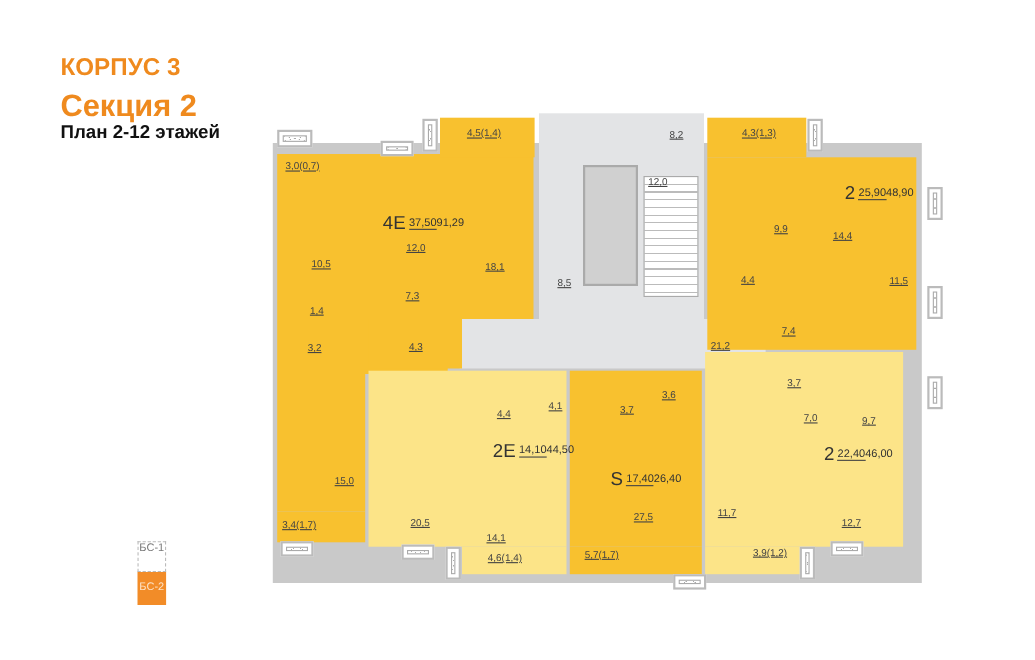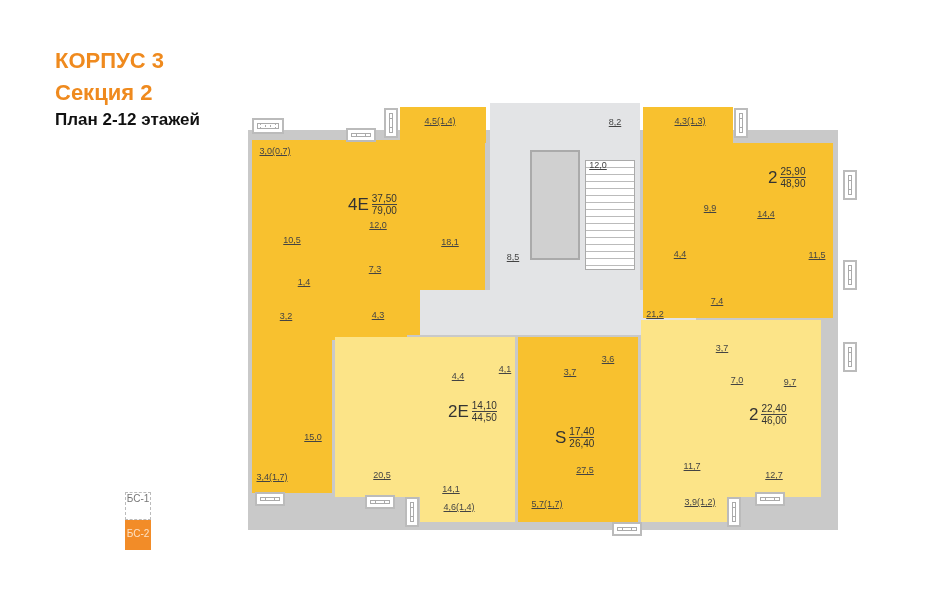--- a/index.html
+++ b/index.html
@@ -1,27 +1,27 @@
 <!DOCTYPE html>
 <html><head>
 <meta charset="utf-8">
 <style>
   html,body{margin:0;padding:0;background:#fff;}
   body{width:941px;height:600px;position:relative;overflow:hidden;font-family:"Liberation Sans","DejaVu Sans",sans-serif;}
   .title{position:absolute;left:55px;font-weight:bold;}
   .t1{top:48px;font-size:22px;color:#ef8a1e;}
-  .t2{top:80px;font-size:22px;color:#ef8a1e;}
+  .t2{top:80px;font-size:28px;color:#ef8a1e;}
   .t3{top:110px;font-size:17px;color:#111;}
   .plan{position:absolute;left:0;top:0;width:941px;height:600px;}
   .r{position:absolute;box-sizing:border-box;}
   .wall{background:#c9c9c9;}
   .lab{position:absolute;font-size:9px;color:#444;text-decoration:underline;white-space:nowrap;transform:translateX(-50%);}
   .apt-code{position:absolute;display:flex;align-items:center;gap:3px;color:#333;}
   .apt-code .big{font-size:17px;}
-  .apt-code .fr{display:flex;flex-direction:column;font-size:10px;line-height:11px;}
+  .apt-code .fr{display:flex;flex-direction:row;font-size:10px;line-height:11px;}
   .apt-code .fr span:first-child{border-bottom:1px solid #444;}
   .balc{position:absolute;border:2px solid #bbb;background:#fff;box-sizing:border-box;}
   .balc:after{content:"";position:absolute;inset:3px;border:1px solid #aaa;background:linear-gradient(to top right,transparent 48%,#aaa 49%,#aaa 51%,transparent 52%),linear-gradient(to bottom right,transparent 48%,#aaa 49%,#aaa 51%,transparent 52%);}
   .key{position:absolute;left:125px;font-size:10px;text-align:center;box-sizing:border-box;}
 </style>
 </head>
 <body>
 
 <div class="title t1">КОРПУС 3</div>
 <div class="title t2">Секция 2</div>
@@ -66,21 +66,21 @@
   <div class="balc" style="left:365px;top:495px;width:30px;height:14px;"></div>
   <div class="balc" style="left:405px;top:497px;width:14px;height:30px;"></div>
   <div class="balc" style="left:612px;top:522px;width:30px;height:14px;"></div>
   <div class="balc" style="left:755px;top:492px;width:30px;height:14px;"></div>
   <div class="balc" style="left:727px;top:497px;width:14px;height:30px;"></div>
 
   <div class="apt-code" style="left:348px;top:193px;">
     <span class="big">4E</span>
     <span class="fr">
         <span>37,50</span>
-        <span>79,00</span>
+        <span>91,29</span>
       </span>
   </div>
   <div class="apt-code" style="left:768px;top:166px;">
     <span class="big">2</span>
     <span class="fr">
         <span>25,90</span>
         <span>48,90</span>
       </span>
   </div>
   <div class="apt-code" style="left:448px;top:400px;">
@@ -104,21 +104,21 @@
         <span>46,00</span>
       </span>
   </div>
 
   <span class="lab" style="left:275px;top:146px;">3,0(0,7)</span>
   <span class="lab" style="left:292px;top:235px;">10,5</span>
   <span class="lab" style="left:378px;top:220px;">12,0</span>
   <span class="lab" style="left:440px;top:116px;">4,5(1,4)</span>
   <span class="lab" style="left:450px;top:237px;">18,1</span>
   <span class="lab" style="left:375px;top:264px;">7,3</span>
-  <span class="lab" style="left:304px;top:277px;">1,4</span>
+  <span class="lab" style="left:288px;top:277px;">1,4</span>
   <span class="lab" style="left:286px;top:311px;">3,2</span>
   <span class="lab" style="left:378px;top:310px;">4,3</span>
   <span class="lab" style="left:313px;top:432px;">15,0</span>
   <span class="lab" style="left:272px;top:472px;">3,4(1,7)</span>
 
   <span class="lab" style="left:615px;top:117px;">8,2</span>
   <span class="lab" style="left:598px;top:160px;">12,0</span>
   <span class="lab" style="left:513px;top:252px;">8,5</span>
   <span class="lab" style="left:655px;top:309px;">21,2</span>
 
@@ -136,21 +136,21 @@
   <span class="lab" style="left:459px;top:502px;">4,6(1,4)</span>
 
   <span class="lab" style="left:570px;top:367px;">3,7</span>
   <span class="lab" style="left:608px;top:354px;">3,6</span>
   <span class="lab" style="left:585px;top:465px;">27,5</span>
   <span class="lab" style="left:547px;top:499px;">5,7(1,7)</span>
 
   <span class="lab" style="left:722px;top:343px;">3,7</span>
   <span class="lab" style="left:737px;top:375px;">7,0</span>
   <span class="lab" style="left:790px;top:377px;">9,7</span>
-  <span class="lab" style="left:661px;top:461px;margin-left:31px;">11,7</span>
+  <span class="lab" style="left:661px;top:461px;">11,7</span>
   <span class="lab" style="left:774px;top:470px;">12,7</span>
   <span class="lab" style="left:700px;top:497px;">3,9(1,2)</span>
 </div>
 
 <div class="key" style="top:492px;width:26px;height:28px;border:1px dashed #bbb;color:#777;">
   <span>БС-1</span>
 </div>
 <div class="key" style="top:520px;width:26px;height:30px;background:#f28c28;color:#fde2c6;padding-top:8px;">
   <span>БС-2</span>
 </div>

